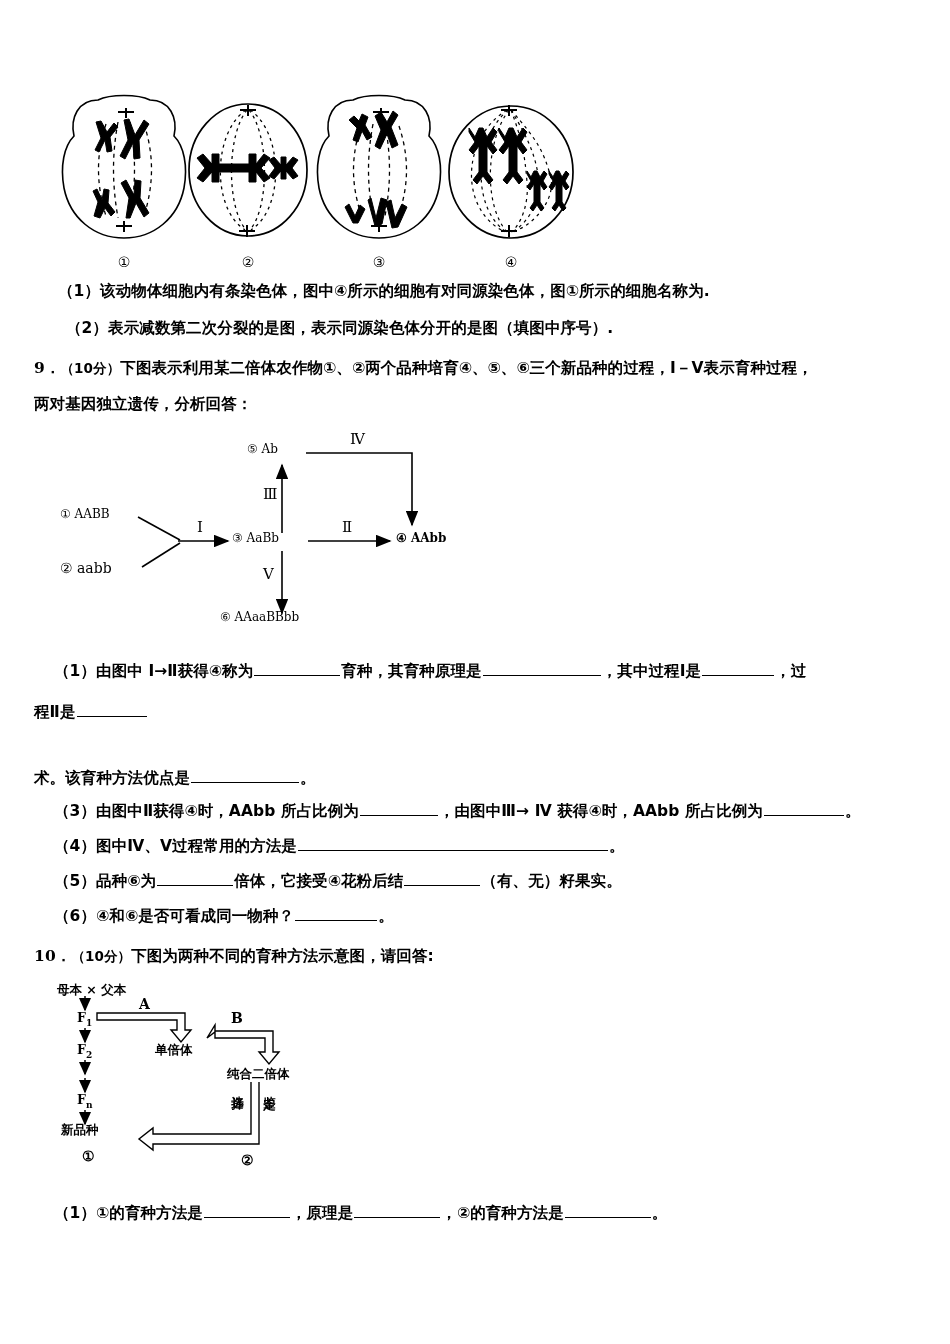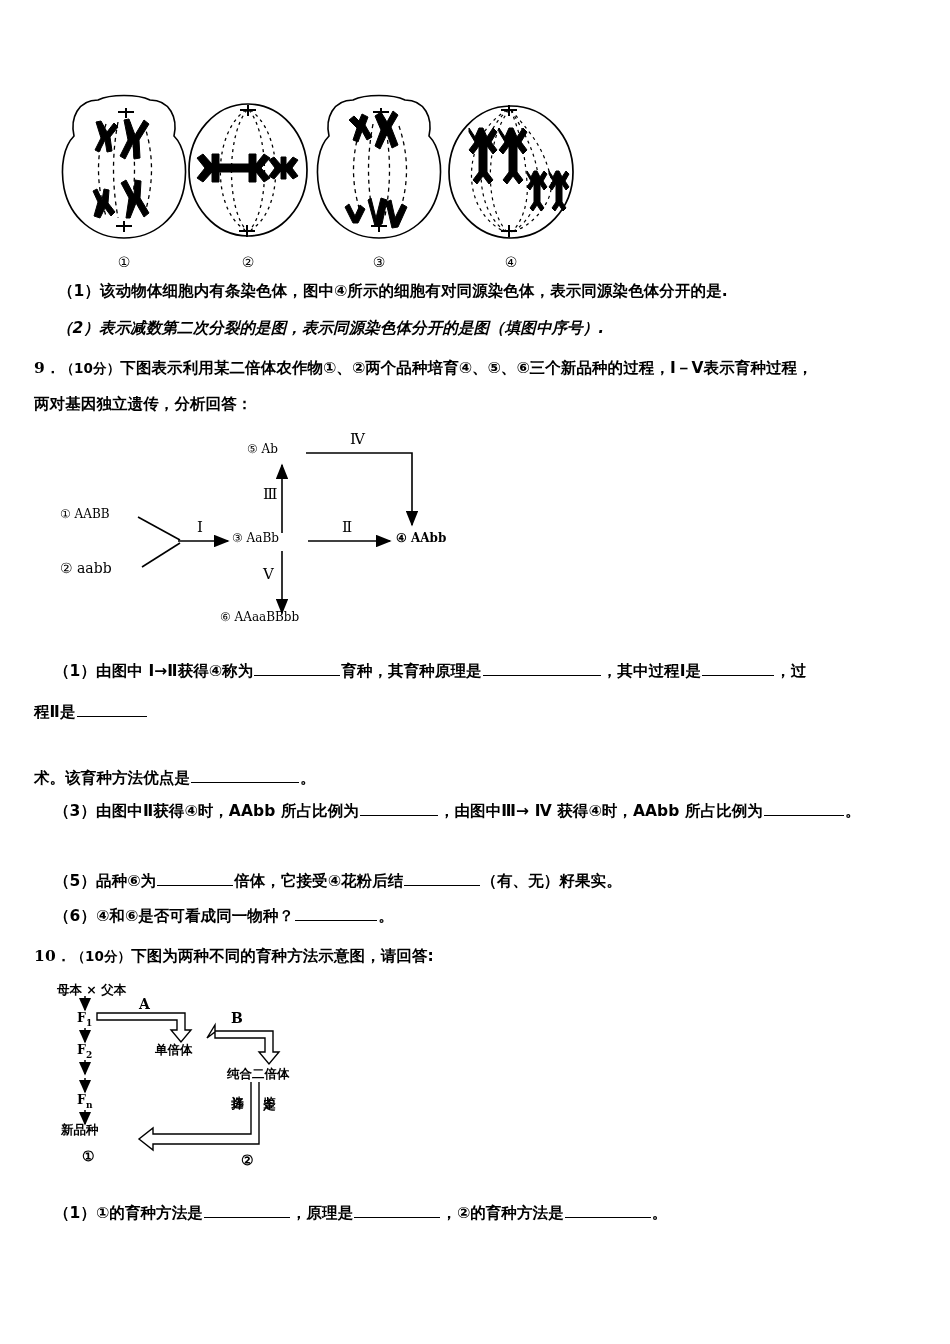--- a/index.html
+++ b/index.html
@@ -215,24 +215,24 @@
         <g fill="#000" stroke="#000" stroke-width="1">
           <path d="M84 86 l4 7 l-4 6 l3 3 l4 -6 l0 18 l-4 6 l3 3 l4 -6 l4 6 l3 -3 l-4 -6 l0 -18 l4 6 l3 -3 l-4 -6 l4 -7 l-3 -3 l-4 6 l-3 -6 l-3 0 l-3 6 l-4 -6 z"></path>
           <path d="M106 86 l4 7 l-4 6 l3 3 l4 -6 l0 18 l-4 6 l3 3 l4 -6 l4 6 l3 -3 l-4 -6 l0 -18 l4 6 l3 -3 l-4 -6 l4 -7 l-3 -3 l-4 6 l-3 -6 l-3 0 l-3 6 l-4 -6 z"></path>
         </g>
       </svg>
       <div class="cell-label">④</div>
     </div>
   </div>
 
   <div class="qline" style="position:absolute; left:58px; top:283px;">
-    <span>（1）</span><span>该动物体细胞内有</span><span>条染色体，图中④所示的细胞有</span><span>对同源染色体，表示同源染色体分开的是</span><span>.</span>
-  </div>
-
-  <div class="qline" style="position:absolute; left:57px; top:320px;font-style:italic;">
+    <span>（1）</span><span>该动物体细胞内有</span><span>条染色体，图中④所示的细胞有</span><span>对同源染色体，图①所示的细胞名称为</span><span>.</span>
+  </div>
+
+  <div class="qline" style="position:absolute; left:66px; top:320px;">
     <span>（2）</span><span>表示减数第二次分裂的是</span><span>图，表示同源染色体分开的是</span><span>图（填图中序号）.</span>
   </div>
 
   <div class="qline" style="position:absolute; left:34px; top:360px;">
     <span style="font-family:'DejaVu Serif',serif;">9．</span><span style="font-size:13.5px;">（10分）</span><span>下图表示利用某二倍体农作物①、②两个品种培育④、⑤、⑥三个新品种的过程，Ⅰ－Ⅴ表示育种过程，</span>
   </div>
   <div class="qline" style="position:absolute; left:34px; top:396px;">
     <span>两对基因独立遗传，分析回答：</span>
   </div>
 
@@ -283,20 +283,23 @@
   </div>
 
   <div class="qline" style="position:absolute; left:34px; top:770px;">
     <span>术。该育种方法优点是</span><span class="blank" style="width:108px;"></span><span>。</span>
   </div>
 
   <div class="qline" style="position:absolute; left:54px; top:803px;">
     <span>（3）</span><span>由图中Ⅱ获得④时，AAbb 所占比例为</span><span class="blank" style="width:78px;"></span><span>，由图中Ⅲ→ Ⅳ 获得④时，AAbb 所占比例为</span><span class="blank" style="width:80px;"></span><span>。</span>
   </div>
 
+  <div class="qline" style="position:absolute; left:54px; top:838px;">
+    <span>（4）</span><span>图中Ⅳ、Ⅴ过程常用的方法是</span><span class="blank" style="width:310px;"></span><span>。</span>
+  </div>
 
   <div class="qline" style="position:absolute; left:54px; top:873px;">
     <span>（5）</span><span>品种⑥为</span><span class="blank" style="width:76px;"></span><span>倍体，它接受④花粉后结</span><span class="blank" style="width:76px;"></span><span>（有、无）籽果实。</span>
   </div>
 
   <div class="qline" style="position:absolute; left:54px; top:908px;">
     <span>（6）</span><span>④和⑥是否可看成同一物种？</span><span class="blank" style="width:82px;"></span><span>。</span>
   </div>
 
   <div class="qline" style="position:absolute; left:34px; top:948px;">

